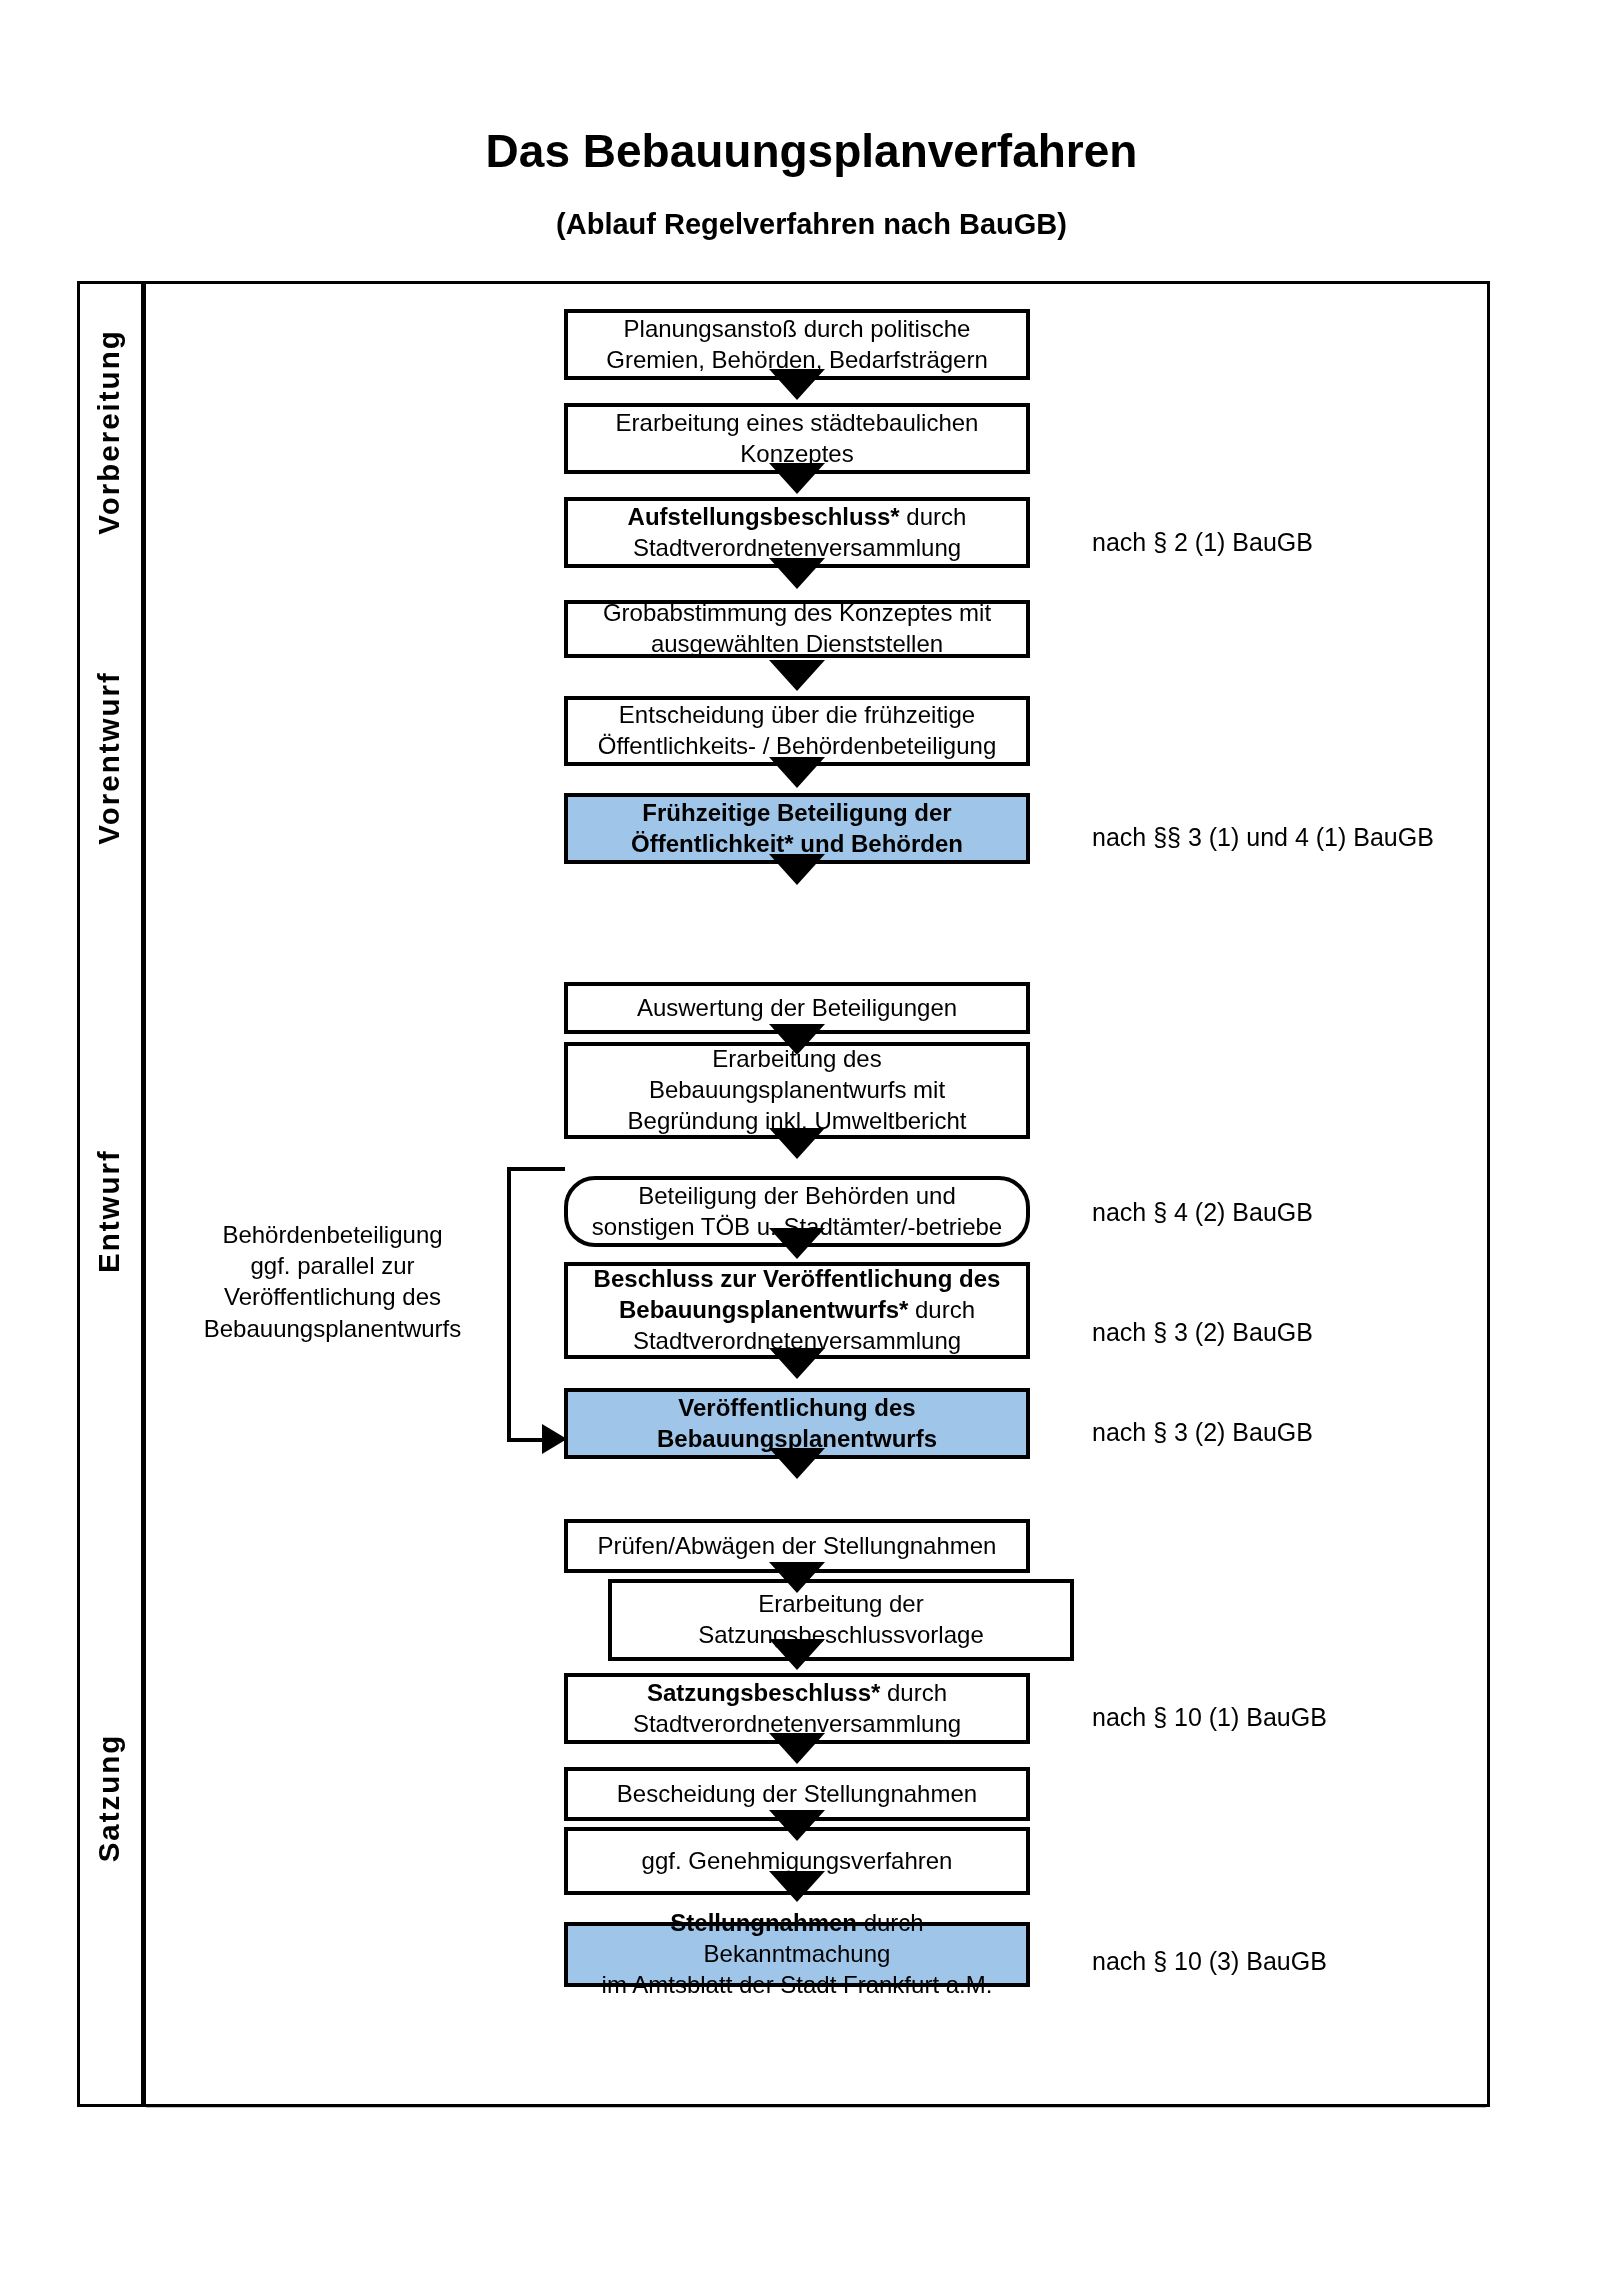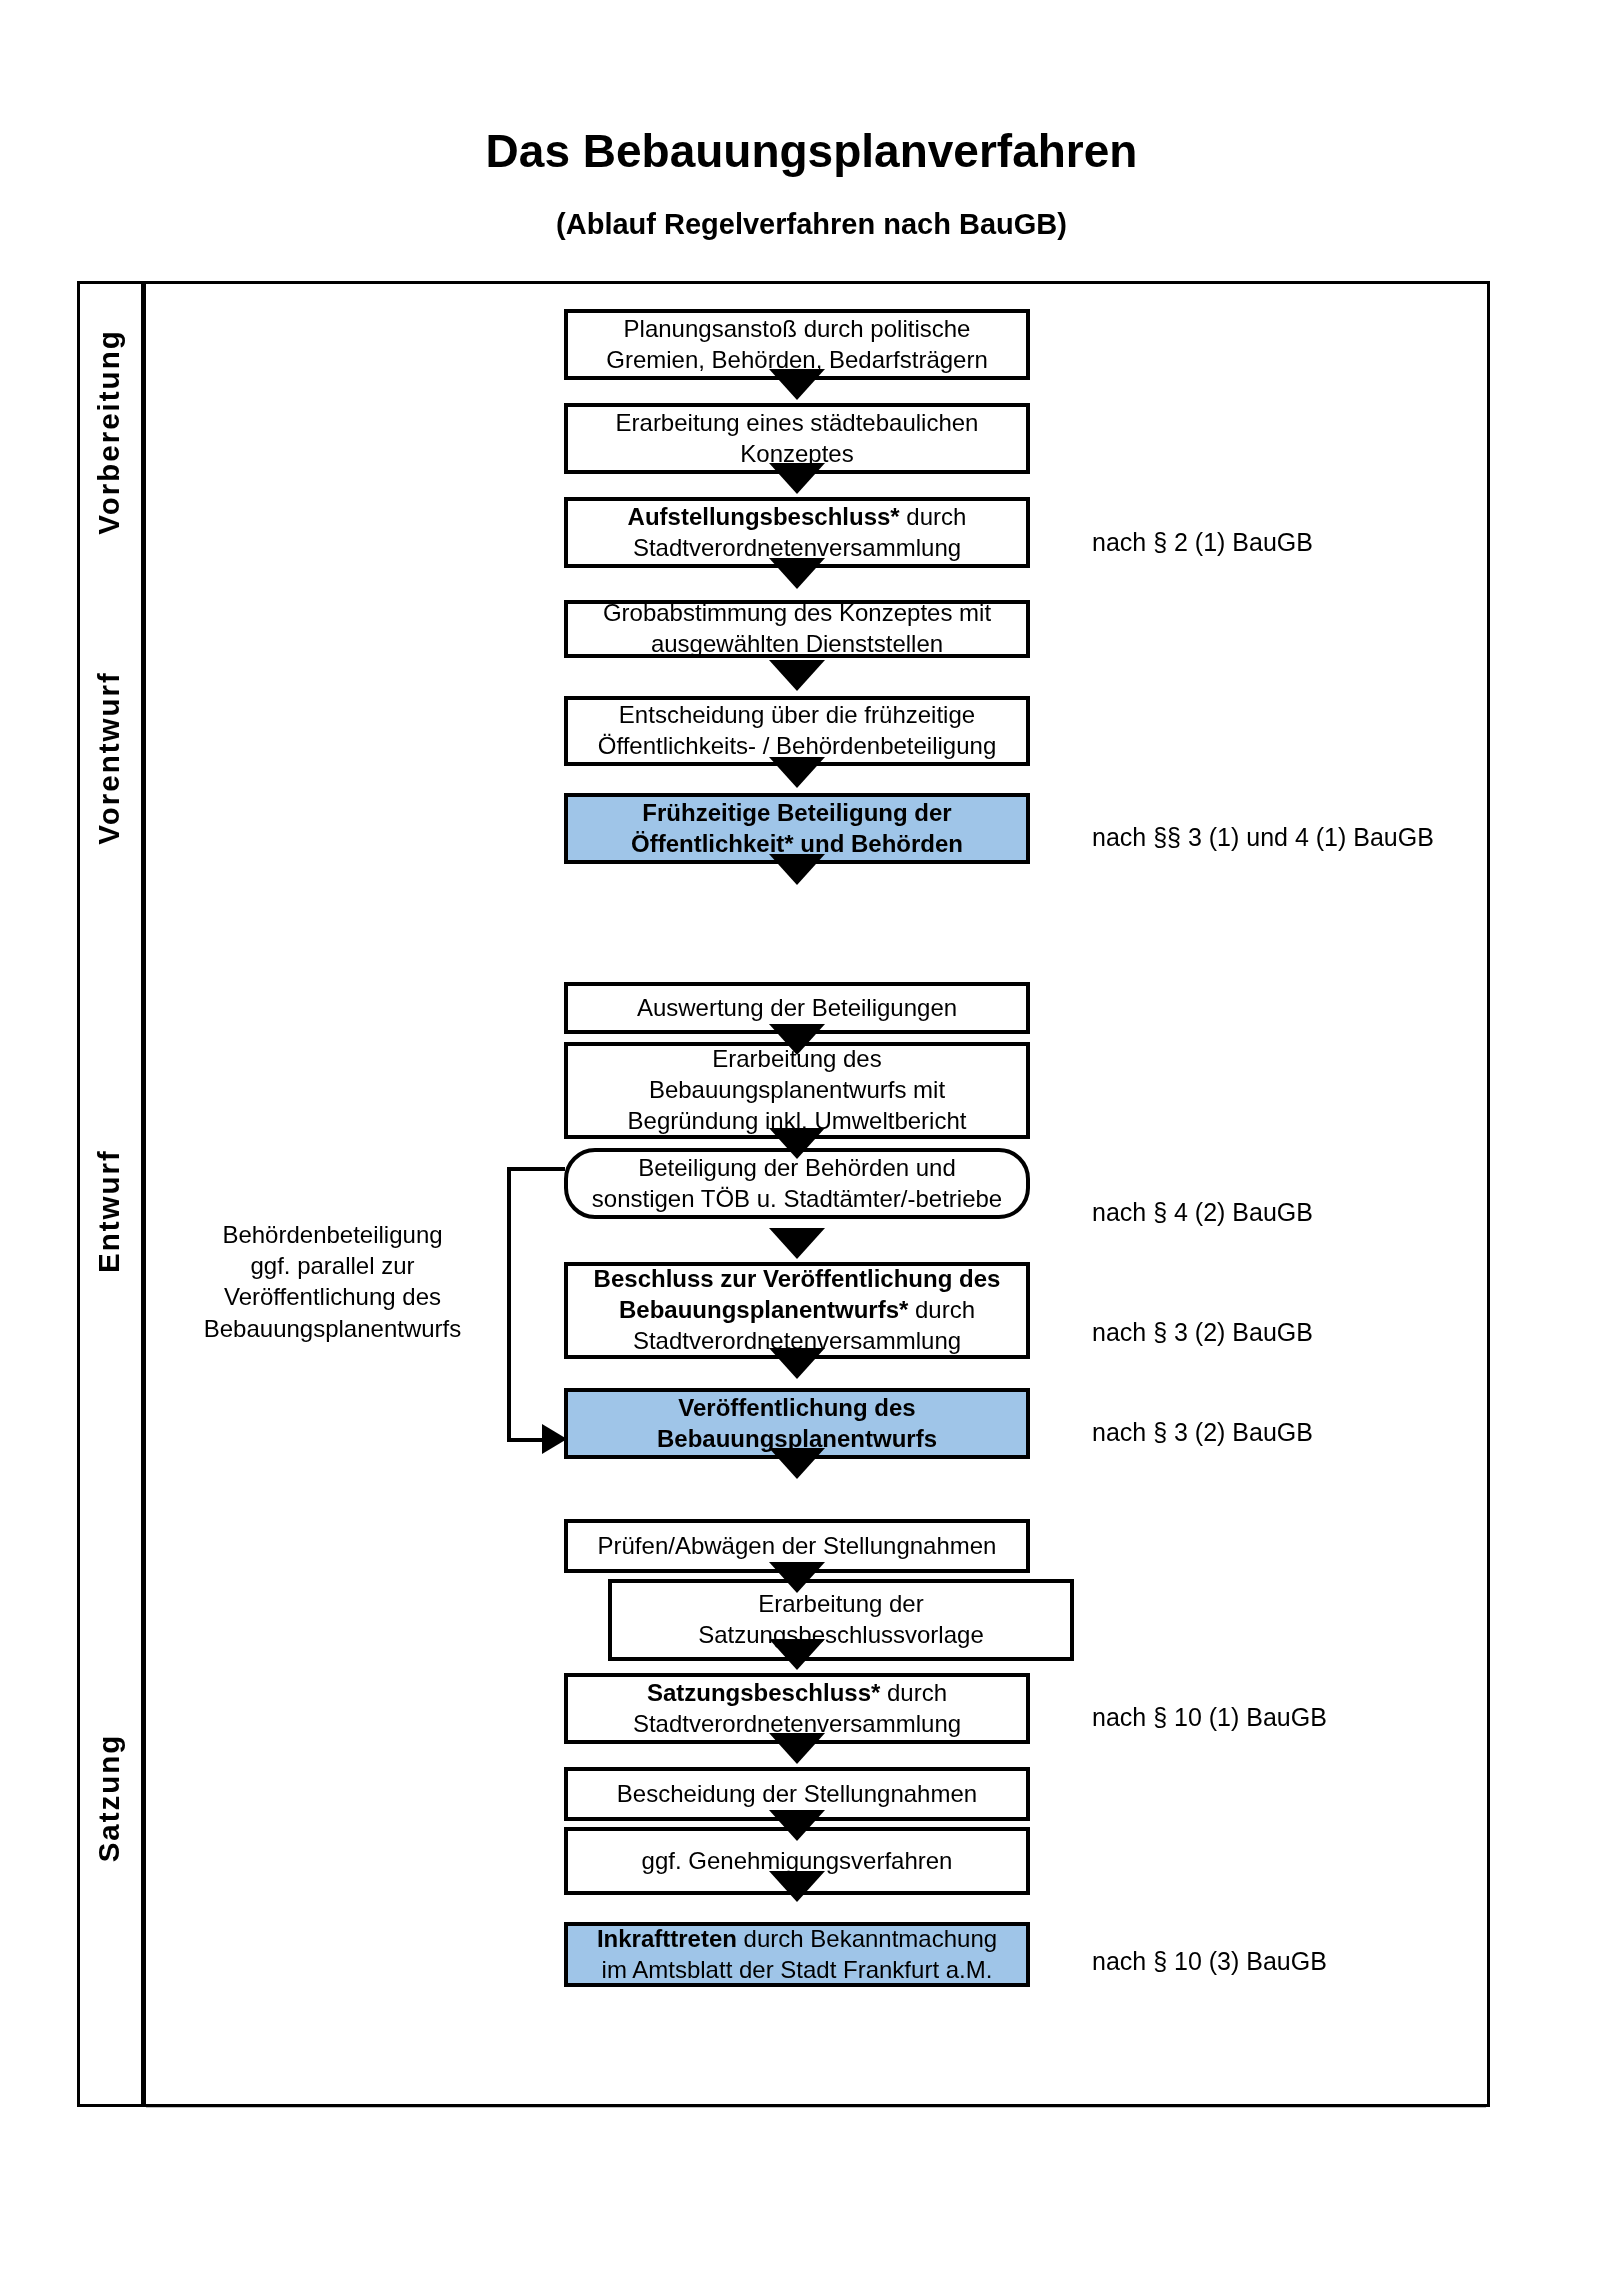--- a/index.html
+++ b/index.html
@@ -218,21 +218,21 @@
       </div>
       <div class="pbox highlight" style="top: 793px; height: 71px;">
         <div><b>Frühzeitige Beteiligung der</b><br><b>Öffentlichkeit* und Behörden</b></div>
       </div>
       <div class="pbox" style="top: 982px; height: 52px;">
         <div>Auswertung der Beteiligungen</div>
       </div>
       <div class="pbox" style="top: 1042px; height: 97px;">
         <div>Erarbeitung des<br>Bebauungsplanentwurfs mit<br>Begründung inkl. Umweltbericht</div>
       </div>
-      <div class="pbox" style="top: 1148px; height: 71px; border-radius: 31px;">
+      <div class="pbox" style="top: 1176px; height: 71px; border-radius: 31px;">
         <div>Beteiligung der Behörden und<br>sonstigen TÖB u. Stadtämter/-betriebe</div>
       </div>
       <div class="pbox" style="top: 1262px; height: 97px;">
         <div><b>Beschluss zur Veröffentlichung des Bebauungsplanentwurfs*</b> durch<br>Stadtverordnetenversammlung</div>
       </div>
       <div class="pbox highlight" style="top: 1388px; height: 71px;">
         <div><b>Veröffentlichung des</b><br><b>Bebauungsplanentwurfs</b></div>
       </div>
       <div class="pbox" style="top: 1519px; height: 54px;">
         <div>Prüfen/Abwägen der Stellungnahmen</div>
@@ -243,21 +243,21 @@
       <div class="pbox" style="top: 1673px; height: 71px;">
         <div><b>Satzungsbeschluss*</b> durch<br>Stadtverordnetenversammlung</div>
       </div>
       <div class="pbox" style="top: 1767px; height: 54px;">
         <div>Bescheidung der Stellungnahmen</div>
       </div>
       <div class="pbox" style="top: 1827px; height: 68px;">
         <div>ggf. Genehmigungsverfahren</div>
       </div>
       <div class="pbox highlight" style="top: 1922px; height: 65px;">
-        <div><b>Inkrafttreten</b> durch Bekanntmachung<br>im Amtsblatt der Stadt Frankfurt a.M.</div>
+        <div><b>Stellungnahmen</b> durch Bekanntmachung<br>im Amtsblatt der Stadt Frankfurt a.M.</div>
       </div>
     </div>
   <div id="arrows-layer">
       <div class="darrow" style="left: 769px; top: 369px;"></div>
       <div class="darrow" style="left: 769px; top: 463px;"></div>
       <div class="darrow" style="left: 769px; top: 558px;"></div>
       <div class="darrow" style="left: 769px; top: 660px;"></div>
       <div class="darrow" style="left: 769px; top: 757px;"></div>
       <div class="darrow" style="left: 769px; top: 854px;"></div>
       <div class="darrow" style="left: 769px; top: 1024px;"></div>

